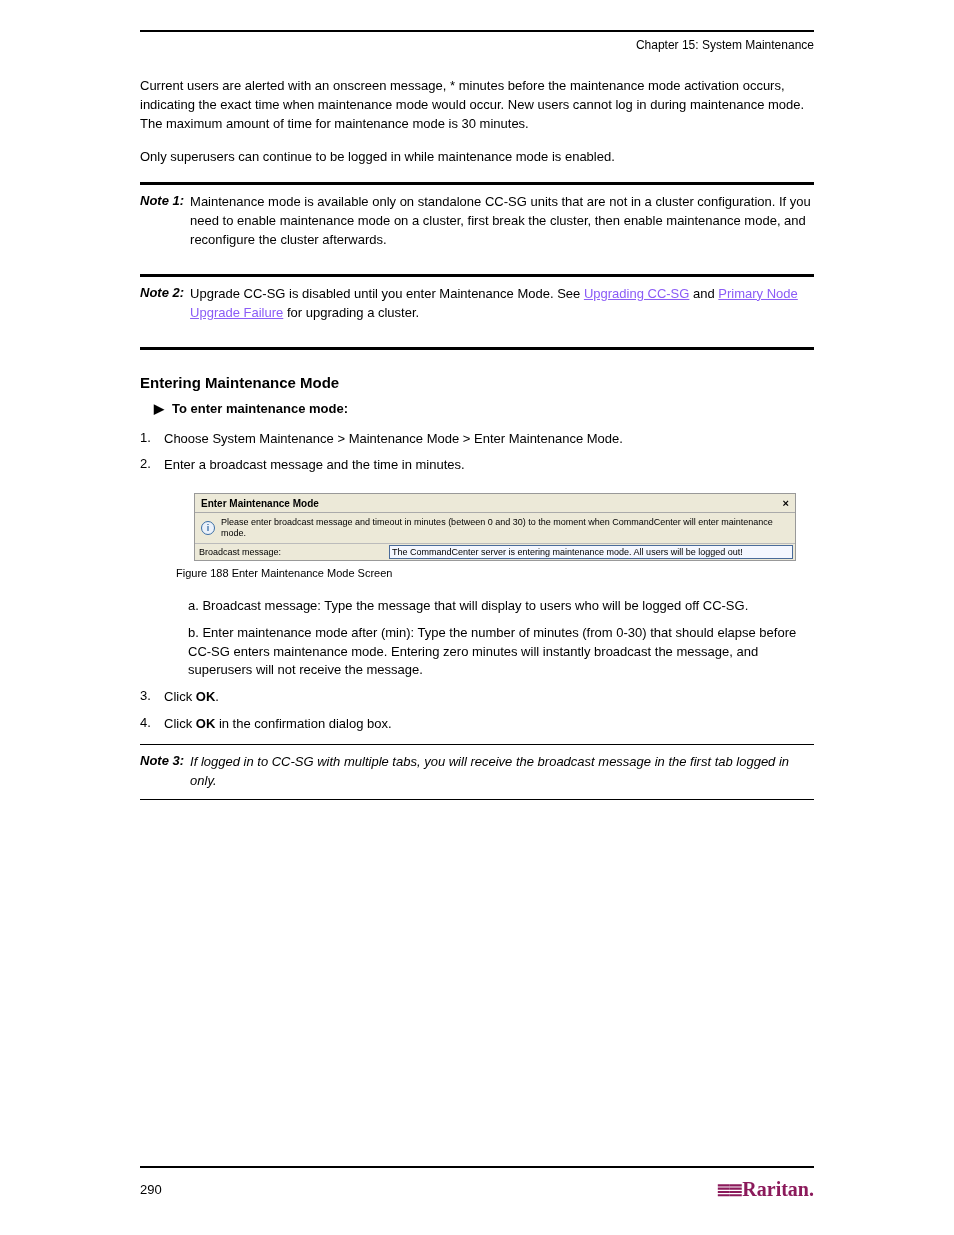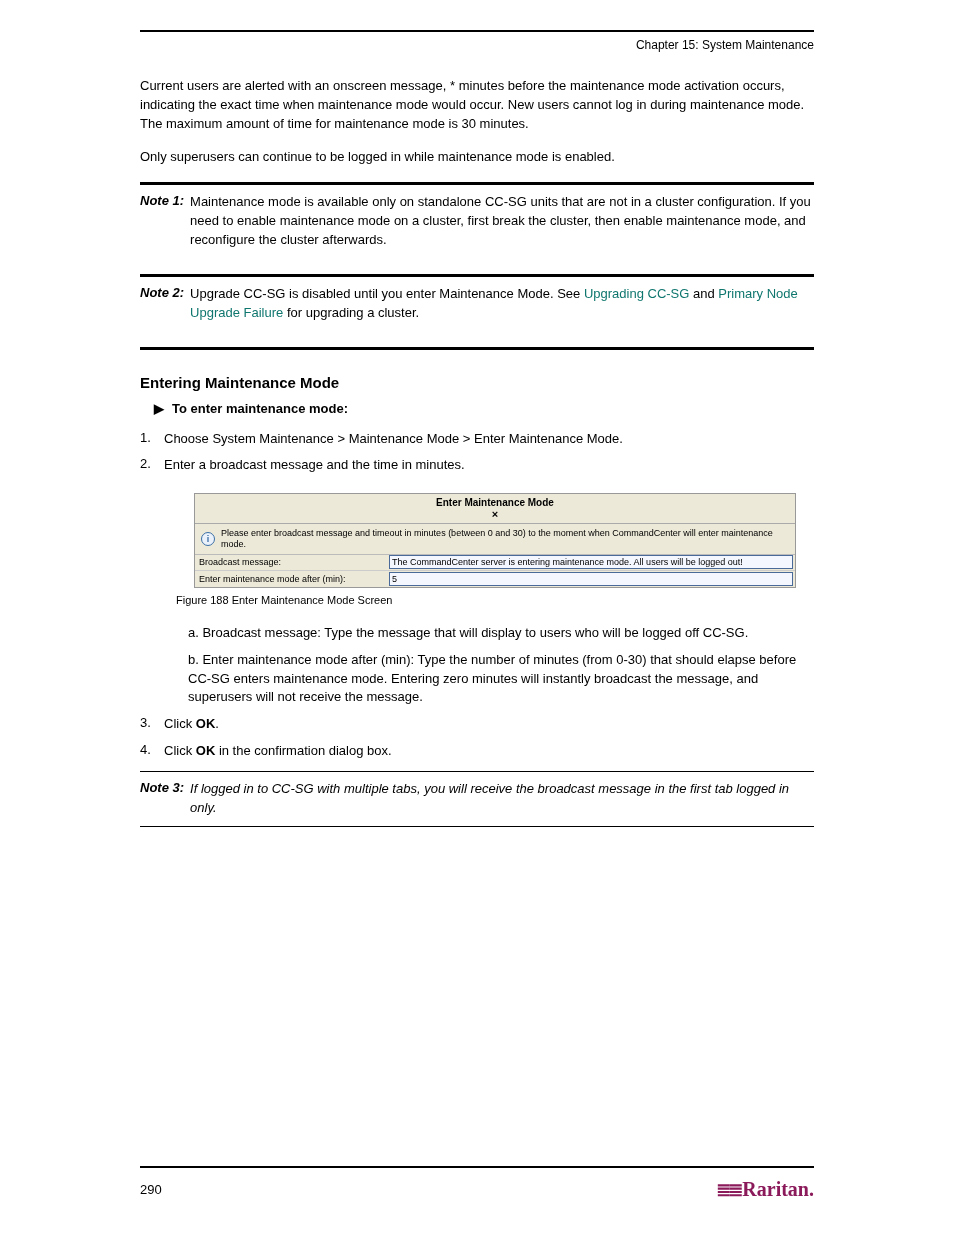--- a/index.html
+++ b/index.html
@@ -45,21 +45,22 @@
     font-style: italic;
     font-weight: bold;
     margin-right: 6px;
     white-space: nowrap;
   }
   .note-body {
     flex: 1;
     line-height: 1.45;
   }
   .link {
-    color: #0f766e;
+    color: #8b5cf6;
+    text-decoration: underline;
     cursor: pointer;
   }
   .section-title {
     font-size: 15px;
     font-weight: bold;
     margin: 24px 0 10px 0;
   }
   .bullet {
     margin: 6px 0 14px 14px;
     display: flex;
@@ -86,21 +87,20 @@
     font-size: 10px;
     background: #ECE9D8;
   }
   .fig-titlebar {
     background: #ECE9D8;
     padding: 3px 6px;
     display: flex;
     justify-content: space-between;
     align-items: center;
     border-bottom: 1px solid #aaa;
-    flex-direction: column;
   }
   .fig-title { font-weight: bold; font-size: 10px; }
   .fig-close { font-weight: bold; font-size: 11px; cursor: pointer; }
   .fig-infobar {
     display: flex;
     align-items: center;
     padding: 4px 6px;
     gap: 6px;
     border-bottom: 1px solid #bbb;
   }
@@ -230,24 +230,20 @@
     </div>
     <div class="fig-infobar">
       <span class="info-icon">i</span>
       <span class="info-text">Please enter broadcast message and timeout in minutes (between 0 and 30) to the moment when CommandCenter will enter maintenance mode.</span>
     </div>
     <div class="fig-form">
       <div class="fig-row">
         <span class="fig-label">Broadcast message:</span>
         <input class="fig-input" type="text" value="The CommandCenter server is entering maintenance mode. All users will be logged out!" style="">
       </div>
-      <div class="fig-row">
-        <span class="fig-label">Enter maintenance mode after (min):</span>
-        <input class="fig-input" type="text" value="5" style="">
-      </div>
     </div>
   </div>
   <div class="fig-caption">Figure 188 Enter Maintenance Mode Screen</div>
 
   <div class="num-item" style="margin-left:24px;">
     <span class="num"></span>
     <span class="txt">a. Broadcast message: Type the message that will display to users who will be logged off CC-SG.</span>
   </div>
   <div class="num-item" style="margin-left:24px;">
     <span class="num"></span>

